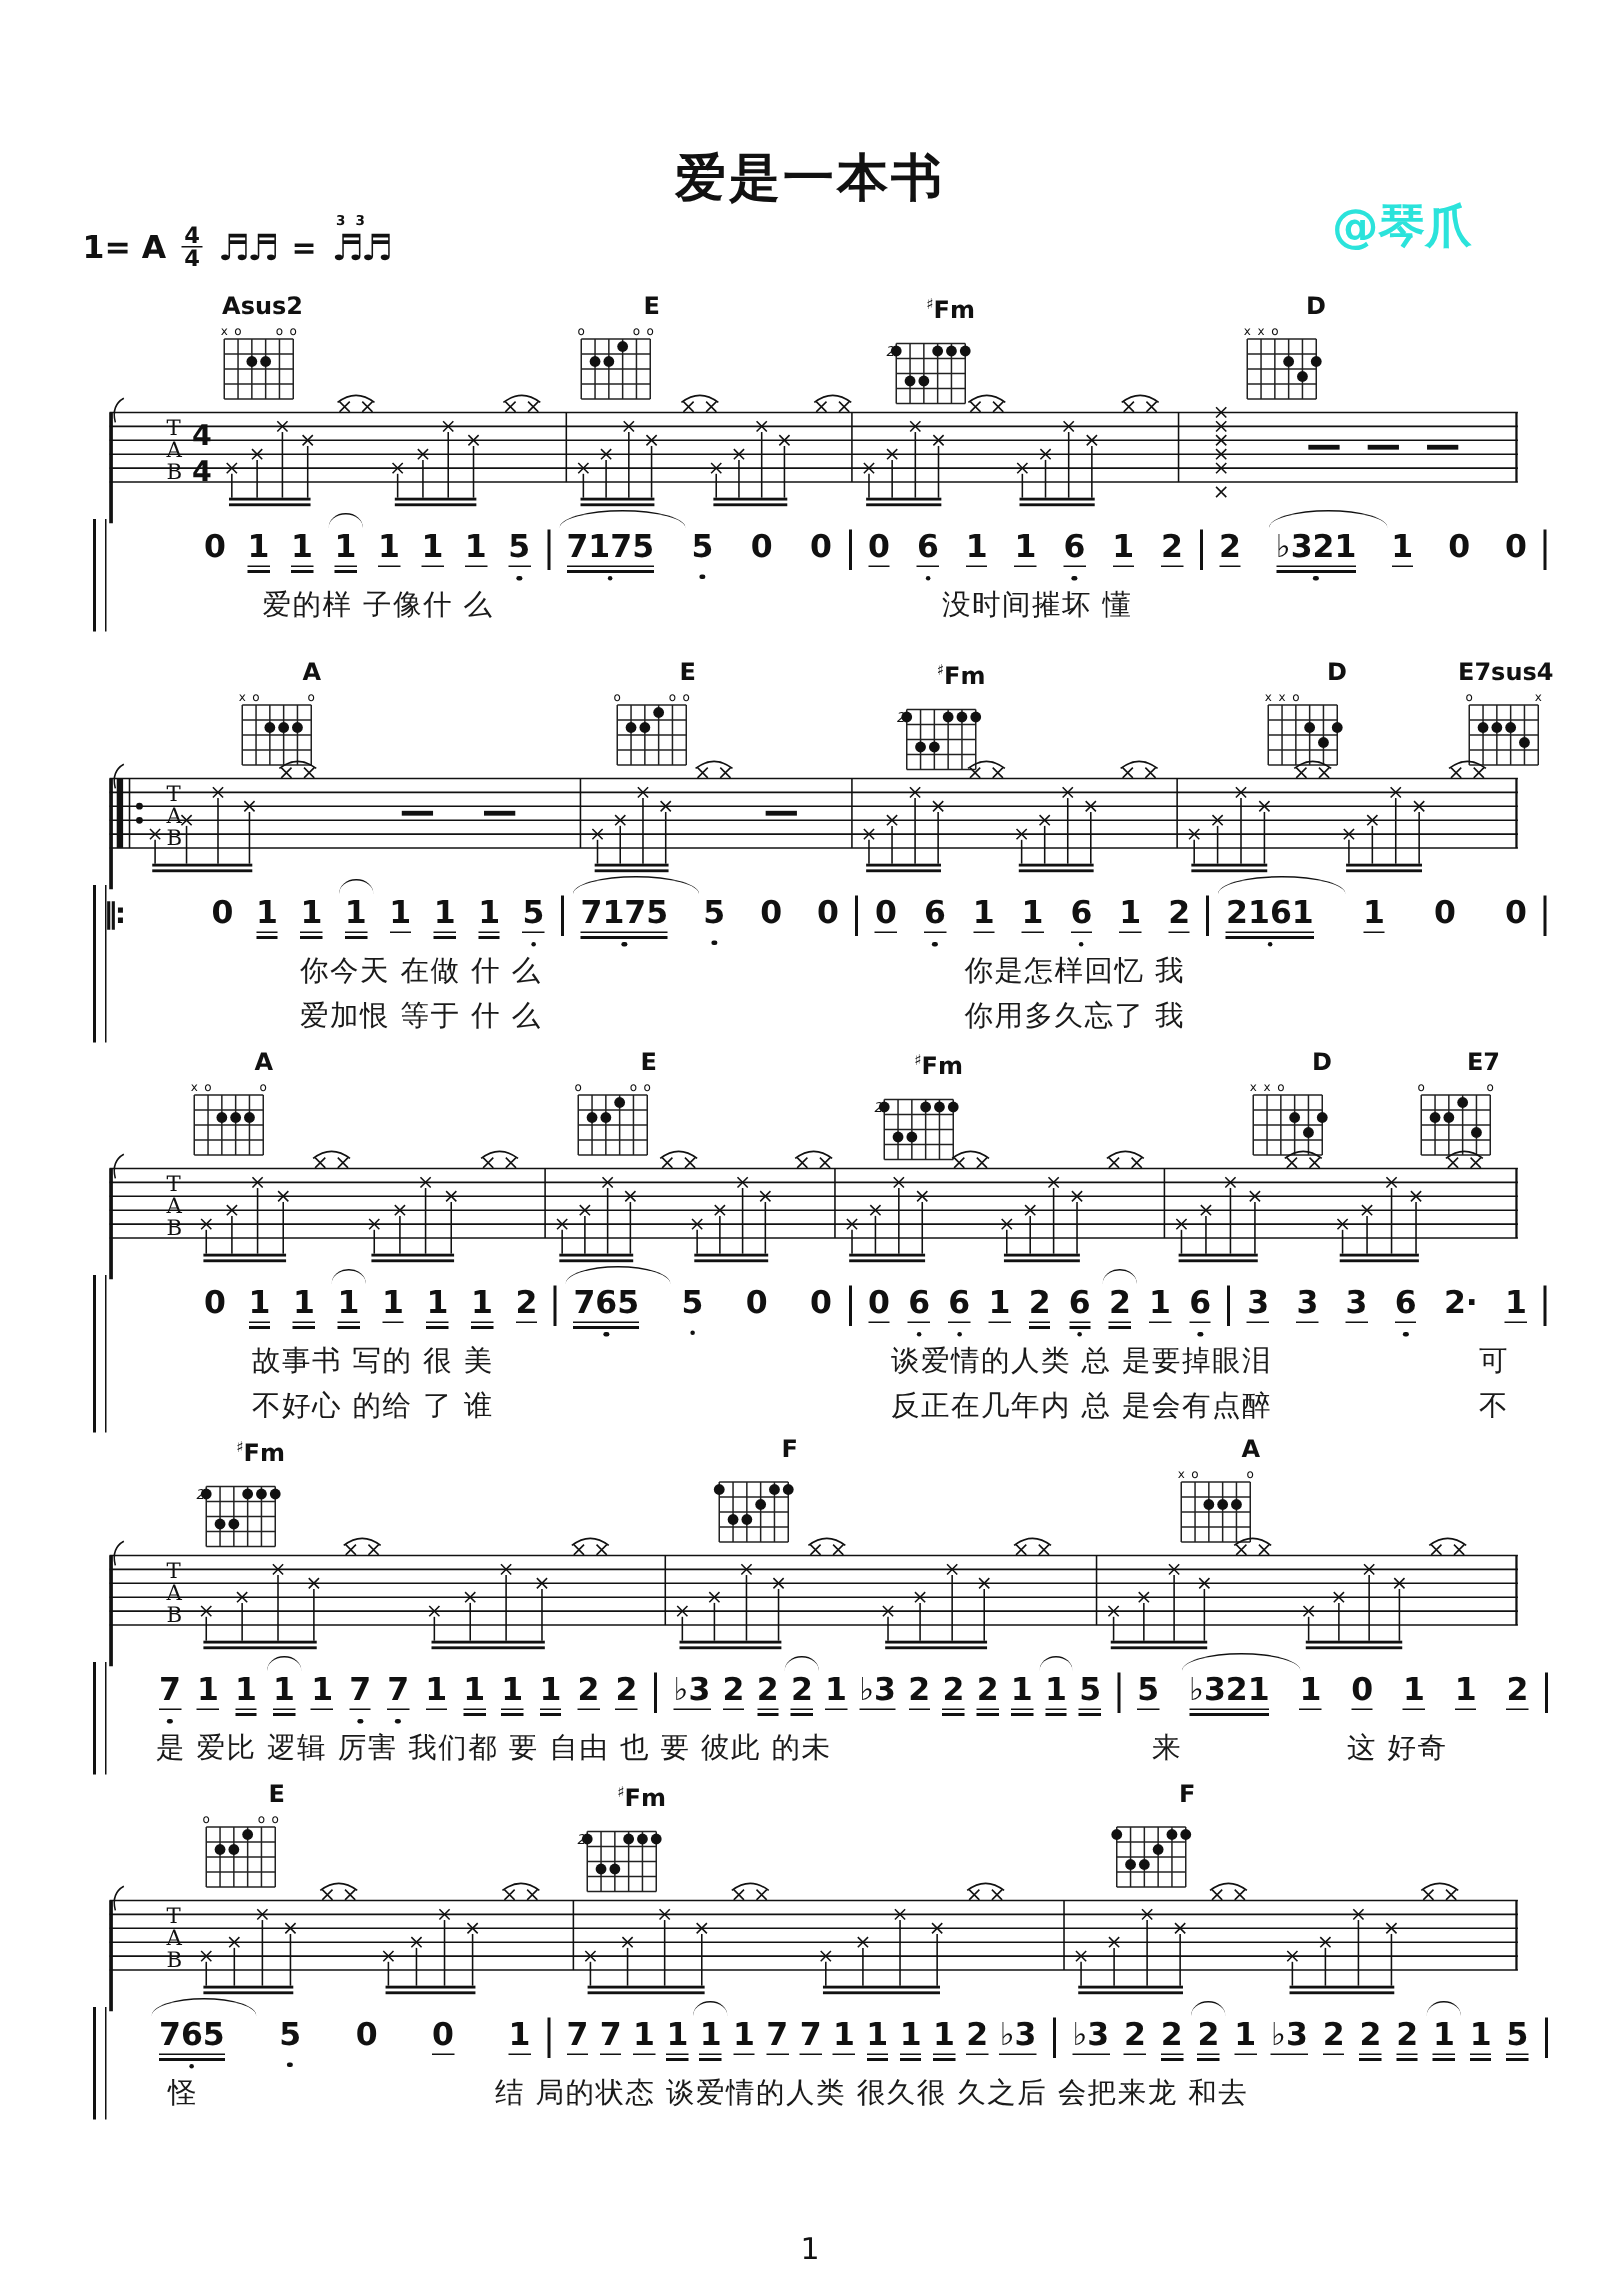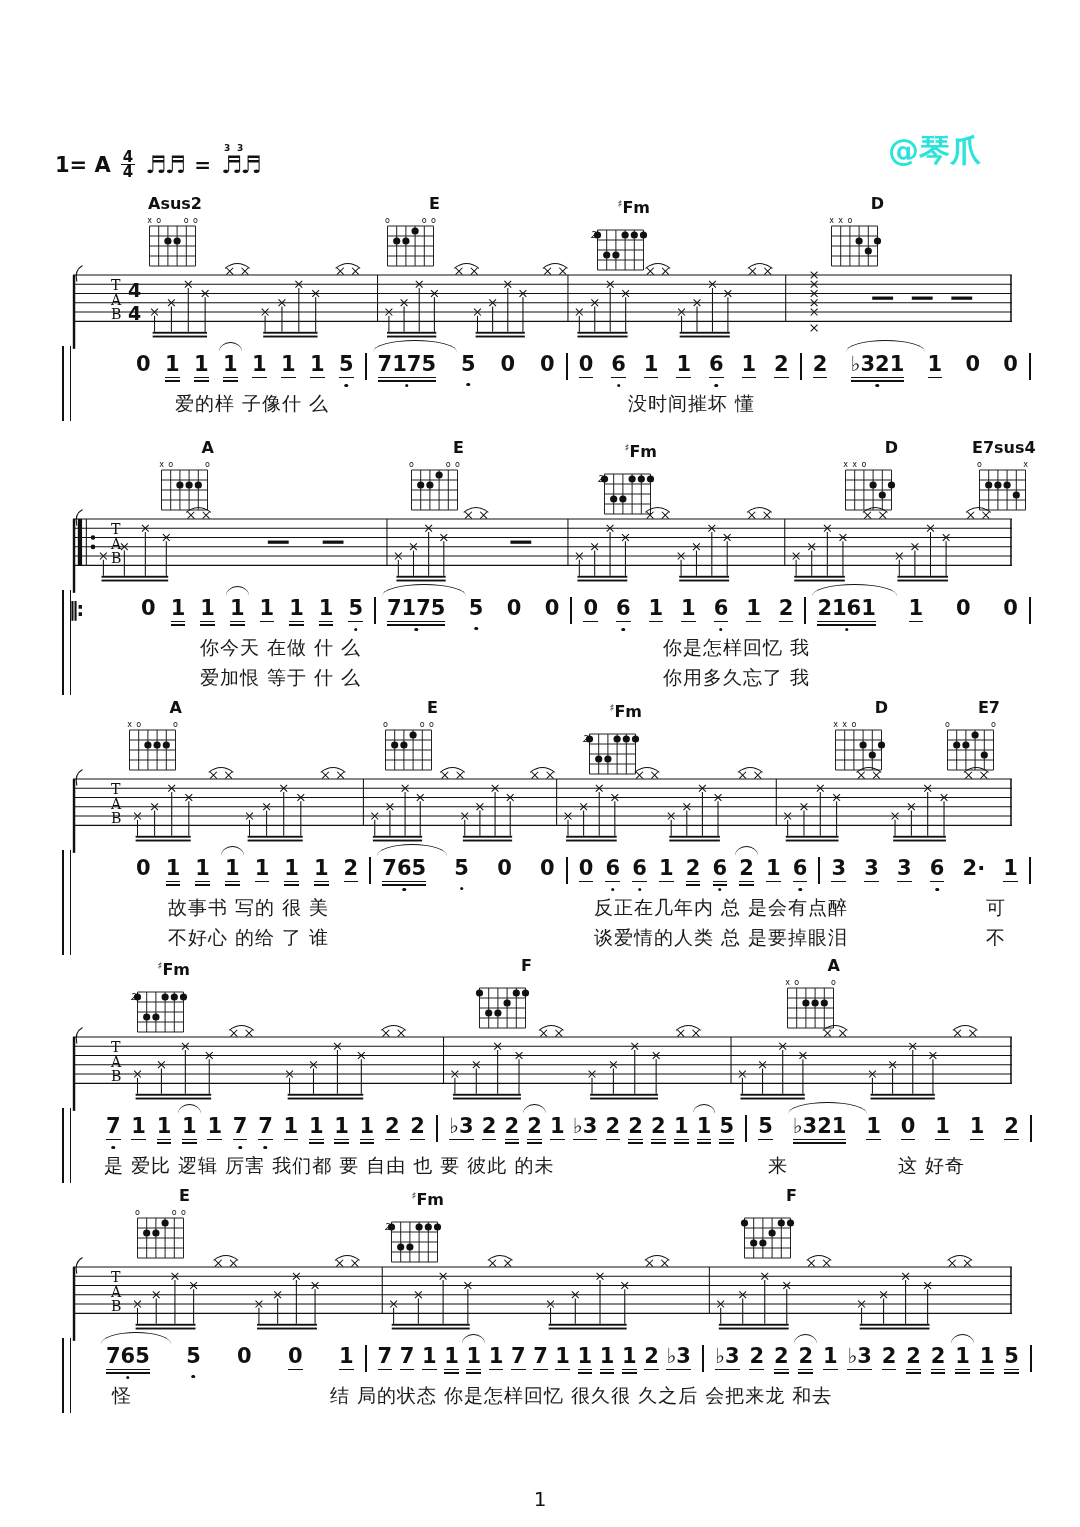--- a/index.html
+++ b/index.html
@@ -51,20 +51,21 @@
       border-radius:50% 50% 0 0/100% 100% 0 0;}
   .arc{left:-3px;right:-3px;}
   .arcw{left:-4px;right:-20px;top:-12px;height:11px;}
   .lyric{position:absolute;font-size:19px;letter-spacing:1px;color:#1a1a1a;white-space:nowrap;}
   .lyric div{line-height:30px;height:30px;}
 </style>
 </head>
 <body>
 
 <div class="page">
+  <div class="title">爱是一本书</div>
   <div class="keyinfo">
     <span>1= A</span>
     <span class="frac">
       <span class="ft">4</span>
       <span>4</span>
     </span>
     <span class="notes">♬♬</span>
     <span class="eq">=</span>
     <span class="notes trip"><span>♬♬</span><i class="t1">3</i><i class="t2">3</i></span>
   </div>
@@ -535,21 +536,21 @@
             <span class="note u1"><span class="nt">1</span></span>
             <span class="note"><span class="nt">0</span></span>
             <span class="note"><span class="nt">0</span></span>
           </span>
           <span class="jsep"></span>
         </div>
         <div class="lyric" style="left: 200px; top: 192px;">
           <div>你今天 在做 什 么</div>
           <div>爱加恨 等于 什 么</div>
         </div>
-        <div class="lyric" style="left: 643px; top: 192px; margin-left: 20px;">
+        <div class="lyric" style="left: 643px; top: 192px;">
           <div>你是怎样回忆 我</div>
           <div>你用多久忘了 我</div>
         </div>
       </div>
       <div class="system" style="top: 700px;">
         <div class="chord" style="left: 122px;"><div class="cname">A</div><svg width="60" height="58" viewBox="0 0 60 58">
             <line class="cg" x1="7.5" y1="13" x2="53.5" y2="13"></line>
             <line class="cg" x1="7.5" y1="23" x2="53.5" y2="23"></line>
             <line class="cg" x1="7.5" y1="33" x2="53.5" y2="33"></line>
             <line class="cg" x1="7.5" y1="43" x2="53.5" y2="43"></line>
@@ -805,22 +806,22 @@
             <span class="note"><span class="nt">2·</span></span>
             <span class="note u1"><span class="nt">1</span></span>
           </span>
           <span class="jsep"></span>
         </div>
         <div class="lyric" style="left: 168px; top: 192px;">
           <div>故事书 写的 很 美</div>
           <div>不好心 的给 了 谁</div>
         </div>
         <div class="lyric" style="left: 594px; top: 192px;">
+          <div>谈爱情的人类 总 是要掉眼泪</div>
           <div>反正在几年内 总 是会有点醉</div>
-          <div>谈爱情的人类 总 是要掉眼泪</div>
         </div>
         <div class="lyric" style="left: 986px; top: 192px;">
           <div>可</div>
           <div>不</div>
         </div>
       </div>
       <div class="system" style="top: 958px;">
         <div class="chord" style="left: 130px;"><div class="cname"><sup>♯</sup>Fm</div><svg width="60" height="58" viewBox="0 0 60 58">
             <line class="cg" x1="7.5" y1="13" x2="53.5" y2="13"></line>
             <line class="cg" x1="7.5" y1="23" x2="53.5" y2="23"></line>
@@ -1220,18 +1221,18 @@
             <span class="note u2"><span class="nt">1</span><i class="arc"></i></span>
             <span class="note u2"><span class="nt">1</span></span>
             <span class="note u2"><span class="nt">5</span></span>
           </span>
           <span class="jsep"></span>
         </div>
         <div class="lyric" style="left: 112px; top: 192px;">
           <div>怪</div>
         </div>
         <div class="lyric" style="left: 330px; top: 192px;">
-          <div>结 局的状态  你是怎样回忆 很久很 久之后  会把来龙 和去</div>
+          <div>结 局的状态  谈爱情的人类 很久很 久之后  会把来龙 和去</div>
         </div>
       </div>
     </div>
   <div class="pagenum">1</div>
 </div>
 
 </body></html>

